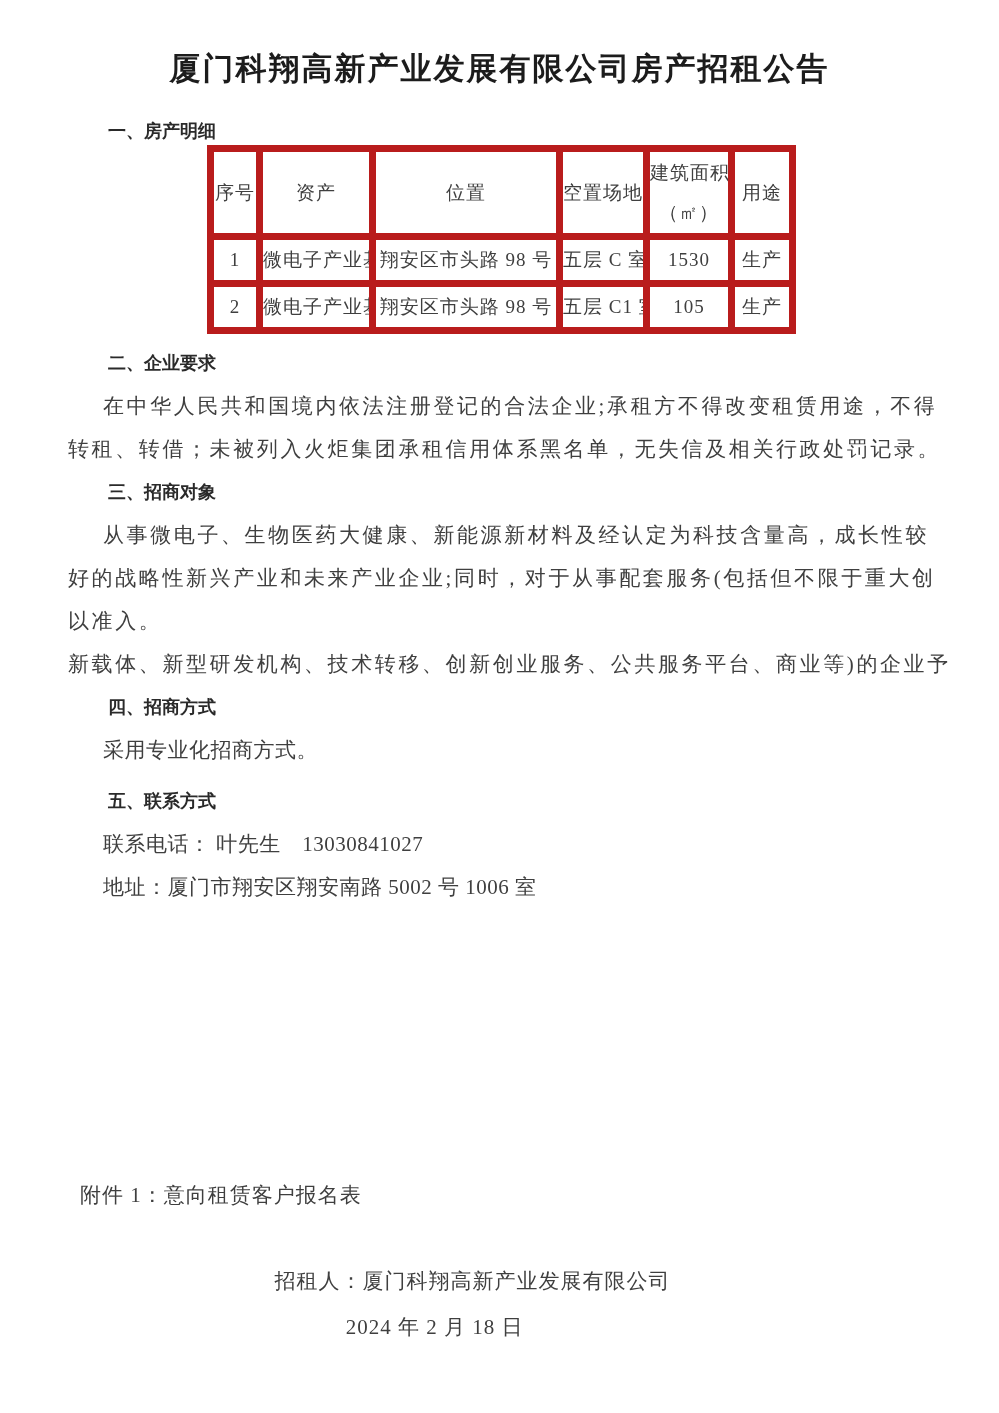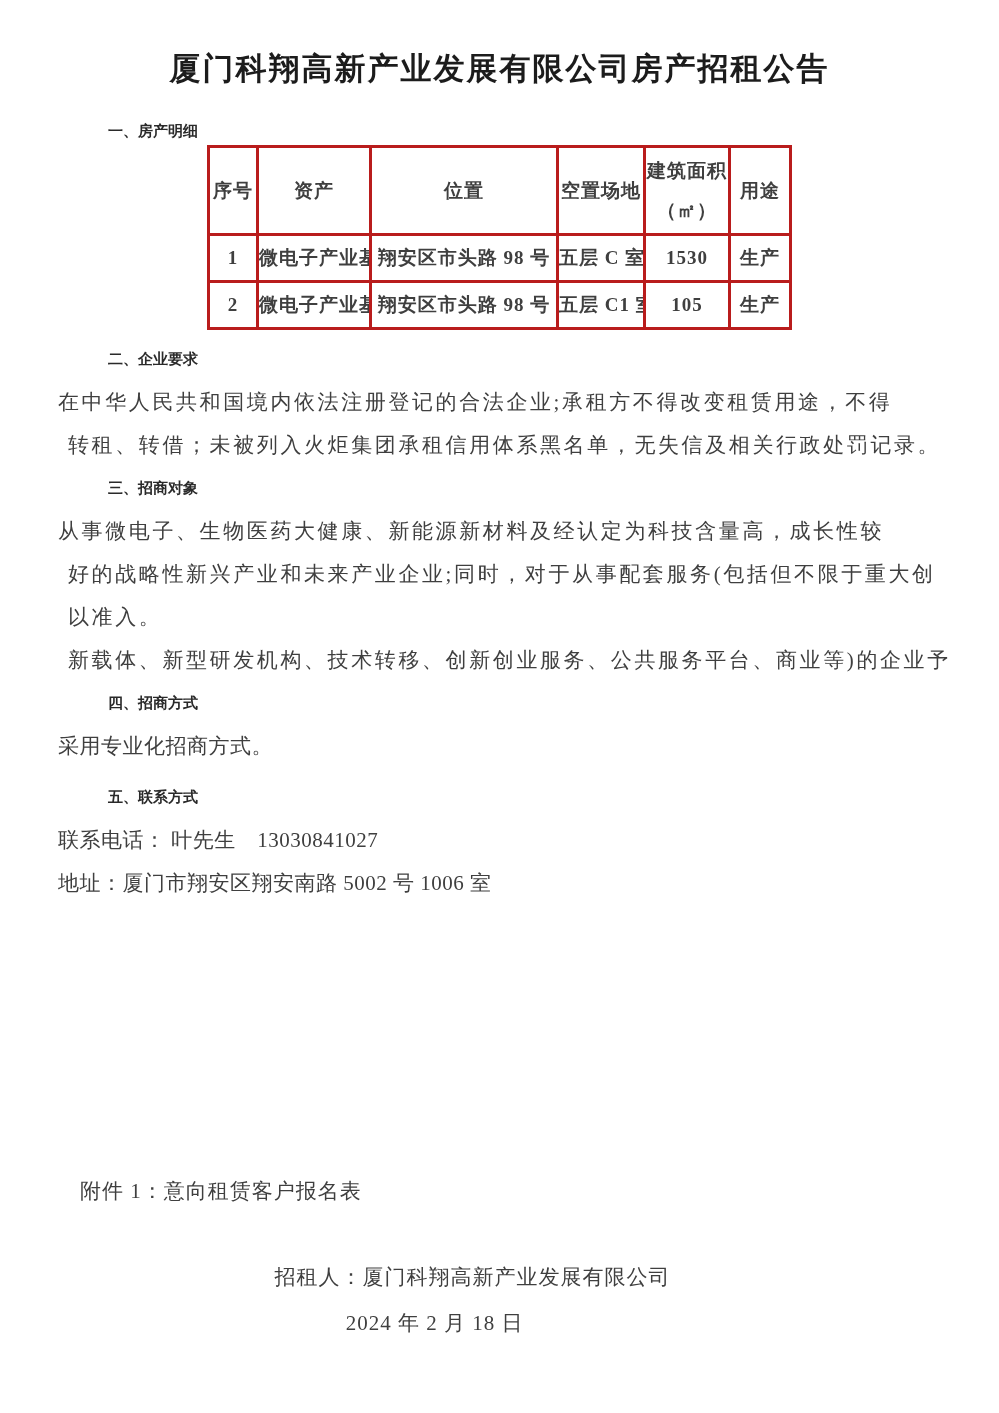--- a/index.html
+++ b/index.html
@@ -16,61 +16,61 @@
     padding-top:50px;
     text-align:center;
     font-size:31px;
     font-weight:bold;
     letter-spacing:2px;
     color:#1c1c1c;
     line-height:37px;
   }
 
   .sec-heading{
-    font-size:15px;
+    font-size:18px;
     font-weight:bold;
     color:#2a2a2a;
     padding-left:108px;
     line-height:43px;
   }
   .sec-heading.first{
     margin-top:32px;
     line-height:24px;
   }
 
   table.props{
     border-collapse:collapse;
     margin:2px 0 0 207px;
     table-layout:fixed;
     width:583px;
     font-size:19px;
     color:#3f3f3f;
   }
   table.props td,table.props th{
-    border:3px solid #b91c1c;
+    border:7px solid #b91c1c;
     text-align:center;
     vertical-align:middle;
-    font-weight:bold;
+    font-weight:normal;
     padding:0;
     letter-spacing:1px;
     overflow:hidden;
     white-space:nowrap;
   }
   tr.hdr{height:88px;}
   tr.datarow{height:47px;}
   .area-hdr div{line-height:40px;}
 
   .para-line{
     padding-left:68px;
     line-height:43px;
     font-size:21px;
     letter-spacing:2.6px;
     white-space:nowrap;
   }
-  .para-line.indent{padding-left:58px;}
+  .para-line.indent{padding-left:103px;}
   .plain{letter-spacing:0.5px;}
 
   .h5-extra{margin-top:8px;}
   .h2-extra{margin-top:8px;}
 
   .attachment-line{
     margin-top:274px;
     padding-left:80px;
     font-size:21px;
     letter-spacing:1px;

